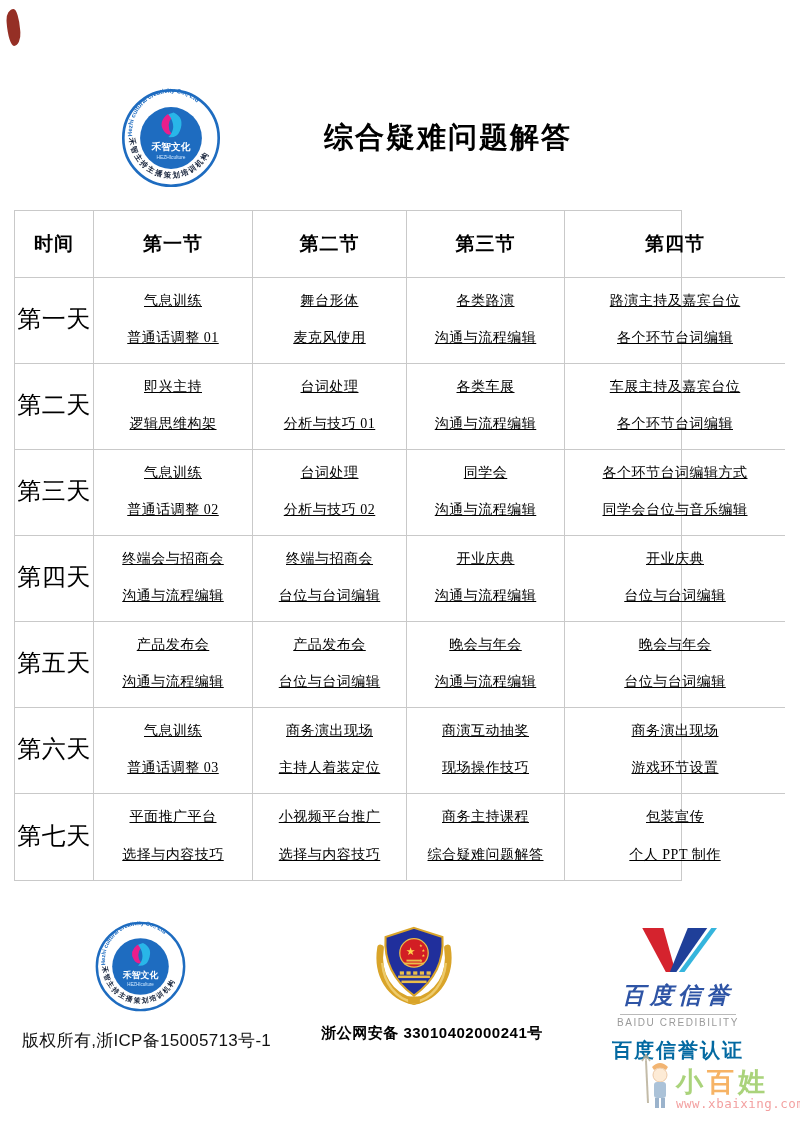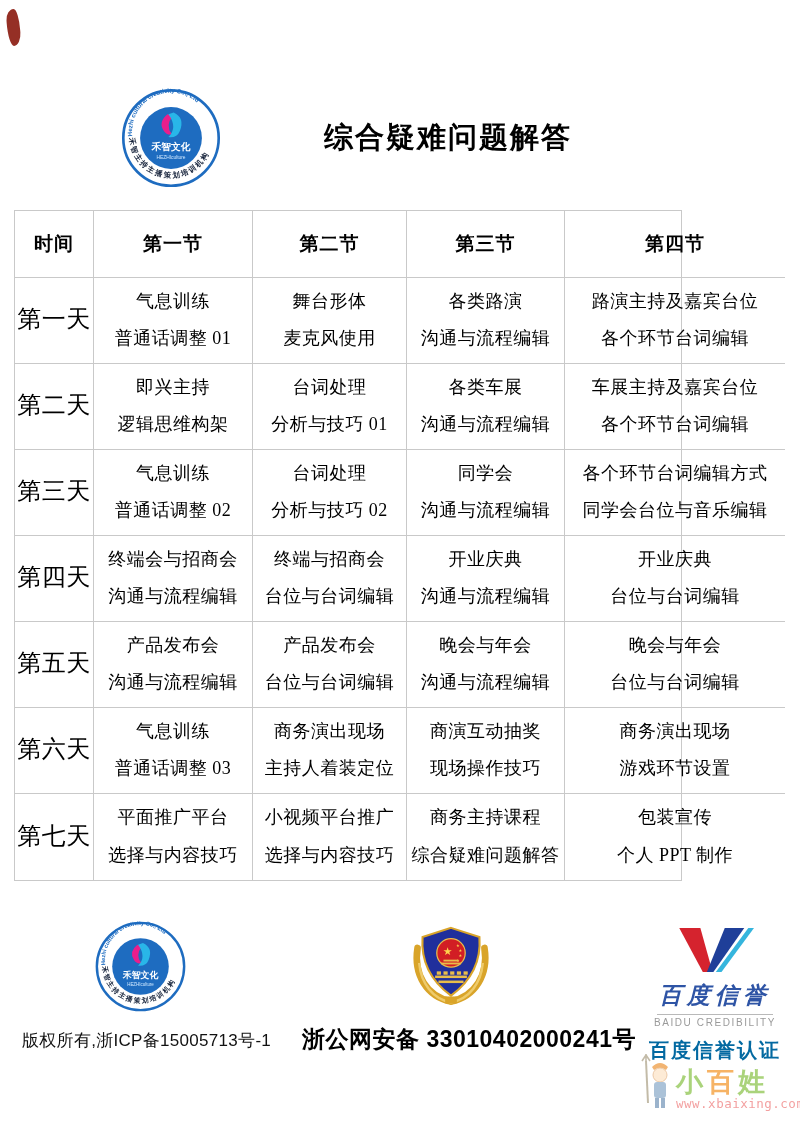--- a/index.html
+++ b/index.html
@@ -39,29 +39,29 @@
   .trow.body { height:86px; }
   .trow.body:last-child > div { border-bottom:none; }
   .day-cell {
     display:flex; align-items:flex-end; justify-content:center;
     padding-bottom:28px; font-size:24px; letter-spacing:.5px;
   }
   .course {
     display:flex; flex-direction:column; justify-content:space-between;
     align-items:center; padding:12px 3px 14px; text-align:center;
   }
-  .course span { display:block; font-size:18px; line-height:22px; letter-spacing:.5px; white-space:nowrap; }
+  .course span { display:block; font-size:14px; line-height:22px; letter-spacing:.5px; white-space:nowrap;text-decoration:underline; }
   
   .footer { position:absolute; left:0; top:918px; width:800px; display:flex; align-items:flex-start; }
   .f-left { width:252px; margin-left:14px; text-align:left; }
   .f-left .logo-wrap { width:97px; height:97px; margin:0 auto 14px auto; display:block; }
   .icp-text { font-size:17px; color:#111; letter-spacing:.3px; padding-left:8px; white-space:nowrap; }
   .f-center { flex:1; text-align:center; }
   .f-center .badge-wrap { width:92px; height:86px; margin:2px auto 18px auto; }
-  .police-text { font-size:23px; font-weight:bold; color:#000; letter-spacing:.5px; white-space:nowrap;padding-left:36px; }
+  .police-text { font-size:15px; font-weight:bold; color:#000; letter-spacing:.5px; white-space:nowrap;padding-left:36px; }
   .f-right { width:232px; margin-right:6px; text-align:center; }
   .baidu-v { width:78px; height:56px; margin:4px auto 2px auto; }
   .baidu-cn { font-size:23px; color:#2e54a5; letter-spacing:5px; font-weight:bold; border-bottom:1px solid #b9b9b9; display:inline-block; padding:0 2px 3px 2px;font-style:italic; }
   .baidu-en { font-size:10px; color:#9a9a9a; letter-spacing:1.6px; margin-top:2px; }
   .baidu-cert { font-size:20px; color:#0369a1; font-weight:bold; letter-spacing:2px; margin-top:9px; }
   
   .watermark { position:absolute; right:2px; bottom:24px; width:158px; height:62px; opacity:.85; }
   .wm-inner { display:flex; align-items:flex-end; }
   .wm-mascot { width:34px; height:58px; flex:0 0 auto; }
   .wm-texts { margin-left:2px; }

